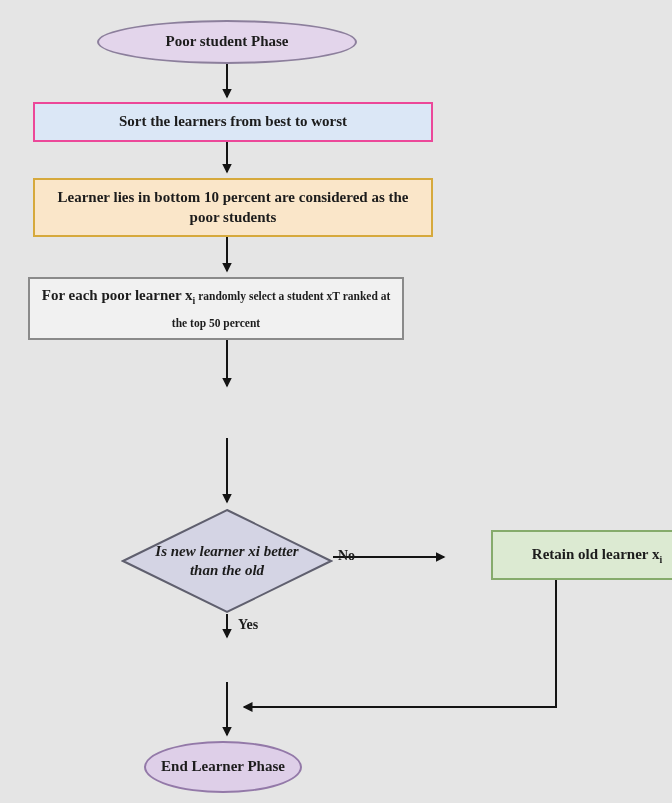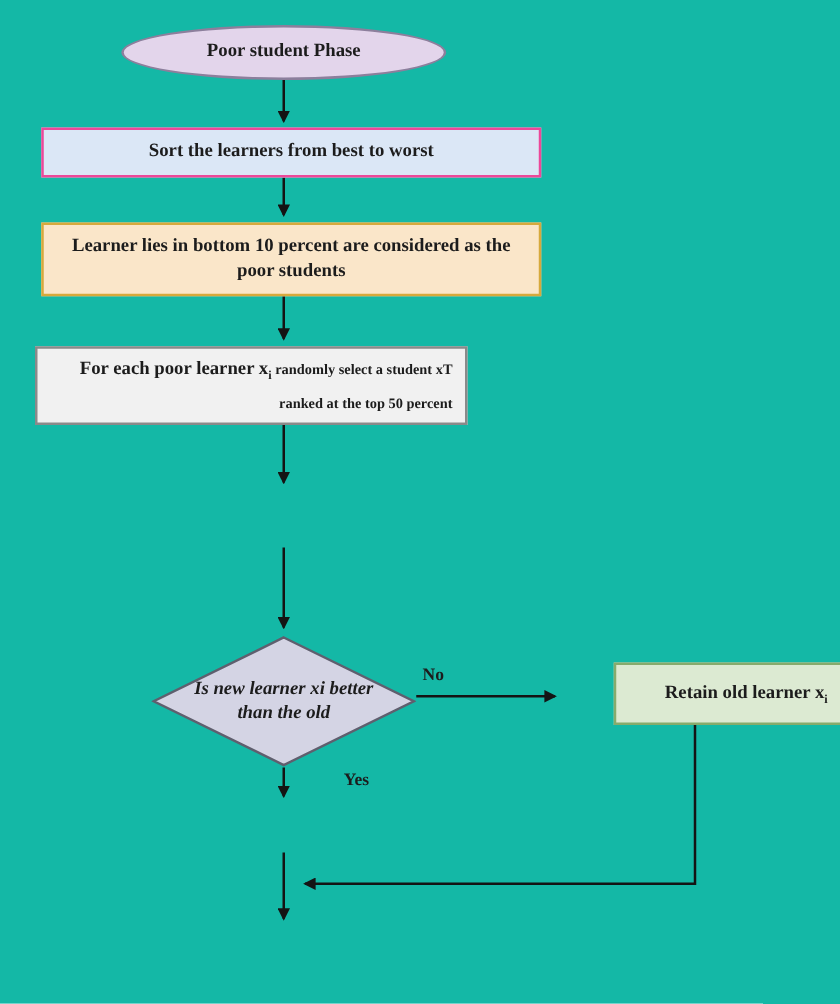--- a/index.html
+++ b/index.html
@@ -1,44 +1,44 @@
 <!DOCTYPE html>
 <html><head>
 <meta charset="utf-8">
 <style>
   html, body { margin:0; padding:0; background:#ffffff; }
   .canvas {
-    position:relative; width:672px; height:803px; background:#14b8a6;
+    position:relative; width:672px; height:803px; background:#e5e5e5;
     font-family:"Liberation Serif", serif; font-weight:bold; color:#1c1c1c;
     overflow:hidden;
   }
   .edges { position:absolute; left:0; top:0; width:672px; height:803px; pointer-events:none; }
   .node {
     position:absolute; box-sizing:border-box;
     display:flex; align-items:center; justify-content:center;
     text-align:center; font-size:15px; line-height:1.3;
   }
   .ellipse { border-radius:50%; }
   .node sub { font-size:0.65em; line-height:0; }
   
   #n-start  { left:97px;  top:20px;  width:260px; height:44px; background:#e3d5eb; border:2px solid #8c7f9c; }
   #n-sort   { left:33px;  top:102px; width:400px; height:40px; background:#dbe7f6; border:2px solid #ec4899; }
   #n-bottom { left:33px;  top:178px; width:400px; height:59px; background:#fae6c9; border:2px solid #d6a93c; padding:0 14px; }
-  #n-select { left:28px;  top:277px; width:346px; height:63px; background:#f1f1f1; border:2px solid #8a8a8a; padding:0 10px; line-height:26px;text-align:right; }
+  #n-select { left:28px;  top:277px; width:376px; height:63px; background:#f1f1f1; border:2px solid #8a8a8a; padding:0 10px; line-height:26px; }
   #n-select .small { font-size:11.5px; }
   #n-update { left:33px;  top:392px; width:400px; height:46px; background:#f3c6c4; border:2px solid #b25f5c; }
   #n-decision { left:121px; top:508px; width:212px; height:106px; background:transparent; border:none; }
   #n-decision .diamond-svg { position:absolute; left:0; top:0; width:100%; height:100%; }
   #n-decision .diamond-label { position:relative; width:170px; z-index:1;font-style:italic; }
   #n-retain { left:450px; top:530px; width:212px; height:50px; background:#dcead2; border:2px solid #86ab6c;margin-left:41px; }
   #n-accept { left:33px;  top:643px; width:400px; height:39px; background:#fbe5c4; border:2px solid #d6a93c; }
   #n-end    { left:144px; top:741px; width:158px; height:52px; background:#decfe8; border:2px solid #9379a8; }
   .edge-label { position:absolute; font-size:14px; }
-  #lbl-no  { left:338px; top:533px;text-align:center; }
-  #lbl-yes { left:238px; top:617px;margin-left:37px; }
+  #lbl-no  { left:338px; top:548px;text-align:center; }
+  #lbl-yes { left:238px; top:617px; }
 </style>
 </head>
 <body>
 
 <div class="canvas">
 
   <svg class="edges" xmlns="http://www.w3.org/2000/svg" viewBox="0 0 672 803">
     <defs>
       <marker id="ah" markerWidth="5" markerHeight="5" viewBox="0 0 10 10" refX="8.5" refY="5" orient="auto">
         <path d="M0,0 L10,5 L0,10 Z" fill="#141414"></path>
@@ -82,14 +82,17 @@
   </div>
 
   <div class="edge-label" id="lbl-no">No</div>
   <div class="edge-label" id="lbl-yes">Yes</div>
 
   <div class="node" id="n-retain">
     <span><span>Retain old learner x</span><sub>i</sub></span>
   </div>
 
 
+  <div class="node ellipse" id="n-end">
+    <span>End Learner Phase</span>
+  </div>
 
 </div>
 
 </body></html>

